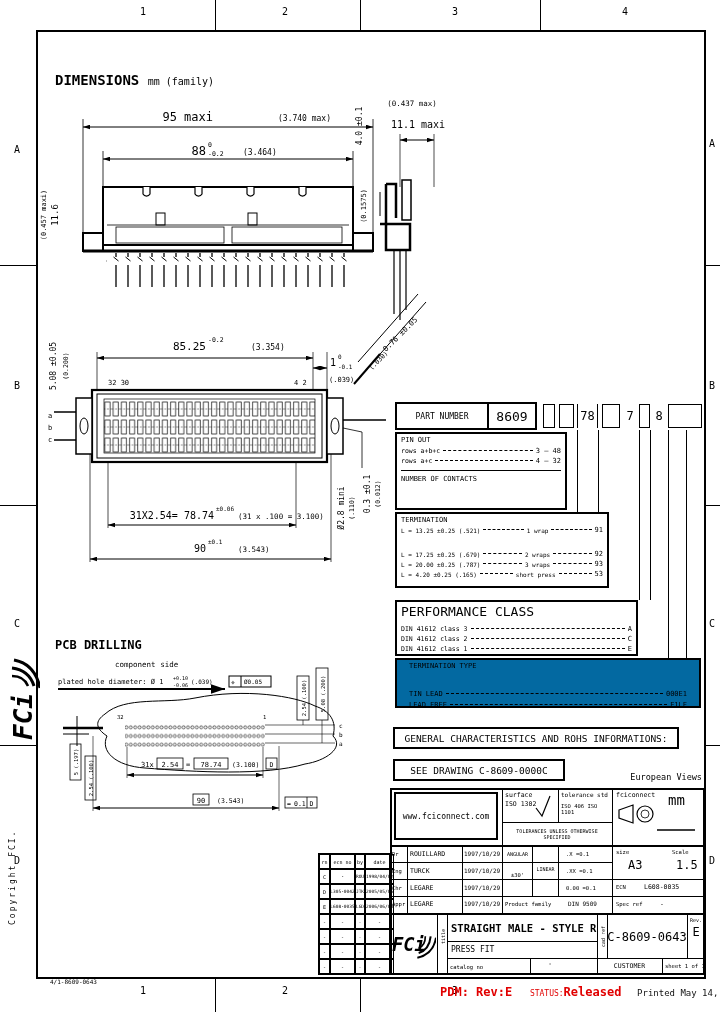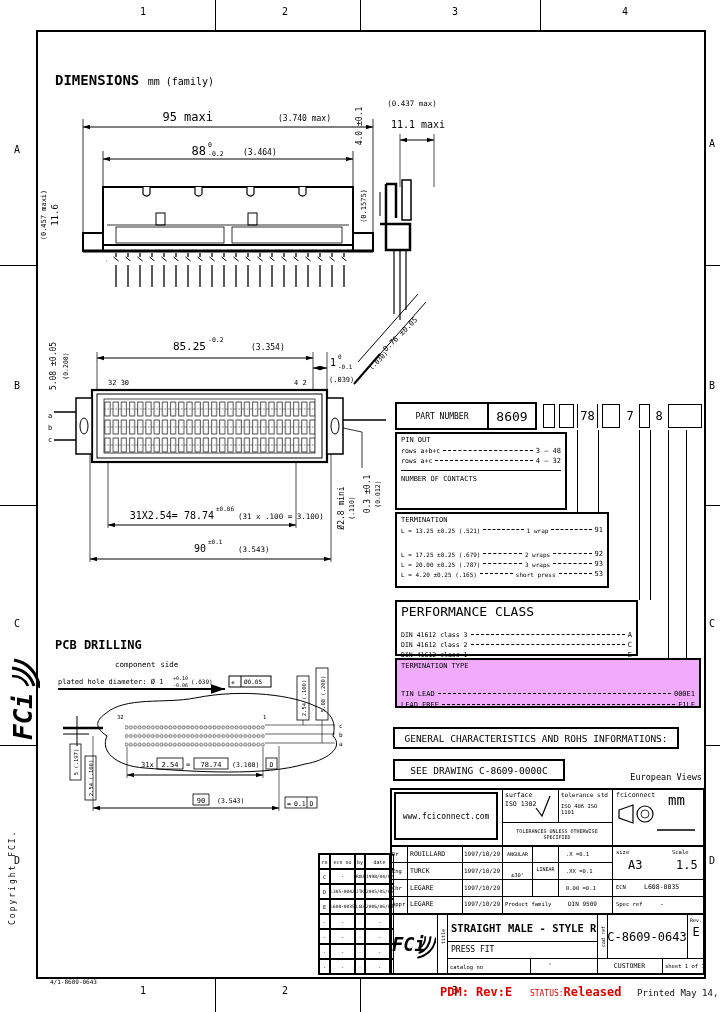--- a/index.html
+++ b/index.html
@@ -267,38 +267,38 @@
       <span class="t" style="font-size:6px;">L = 4.20 ±0.25 (.165)</span>
         <span class="leader"></span>
       <span class="t" style="font-size:6px;">short press</span>
         <span class="leader"></span>
       <span class="t" style="font-size:7px;">53</span>
     </div>
   </div>
 
   <div class="cell box2" style="left:395px;top:600px;width:243px;height:56px;padding:2px 4px;box-sizing:border-box;">
     <div class="t" style="font-size:13px;">PERFORMANCE CLASS</div>
-    <div class="row" style="margin-top:12px;">
+    <div class="row" style="margin-top:6px;">
       <span class="t" style="font-size:6.5px;">DIN 41612 class 3</span>
         <span class="leader"></span>
       <span class="t" style="font-size:7px;">A</span>
     </div>
     <div class="row" style="margin-top:2px;">
       <span class="t" style="font-size:6.5px;">DIN 41612 class 2</span>
         <span class="leader"></span>
       <span class="t" style="font-size:7px;">C</span>
     </div>
     <div class="row" style="margin-top:2px;">
       <span class="t" style="font-size:6.5px;">DIN 41612 class 1</span>
         <span class="leader"></span>
       <span class="t" style="font-size:7px;">E</span>
     </div>
   </div>
 
-  <div class="cell box2" style="left:395px;top:658px;width:306px;height:50px;padding:2px 4px;box-sizing:border-box;background:#f0abfc;">
+  <div class="cell box2" style="left:395px;top:658px;width:306px;height:50px;padding:2px 12px;box-sizing:border-box;background:#0369a1;">
     <div class="t" style="font-size:7px;">TERMINATION TYPE</div>
     <div class="row" style="margin-top:20px;">
       <span class="t" style="font-size:7px;">TIN LEAD</span>
         <span class="leader"></span>
       <span class="t" style="font-size:7px;">000E1</span>
     </div>
     <div class="row" style="margin-top:3px;">
       <span class="t" style="font-size:7px;">LEAD FREE</span>
         <span class="leader"></span>
       <span class="t" style="font-size:7px;">E1LF</span>

